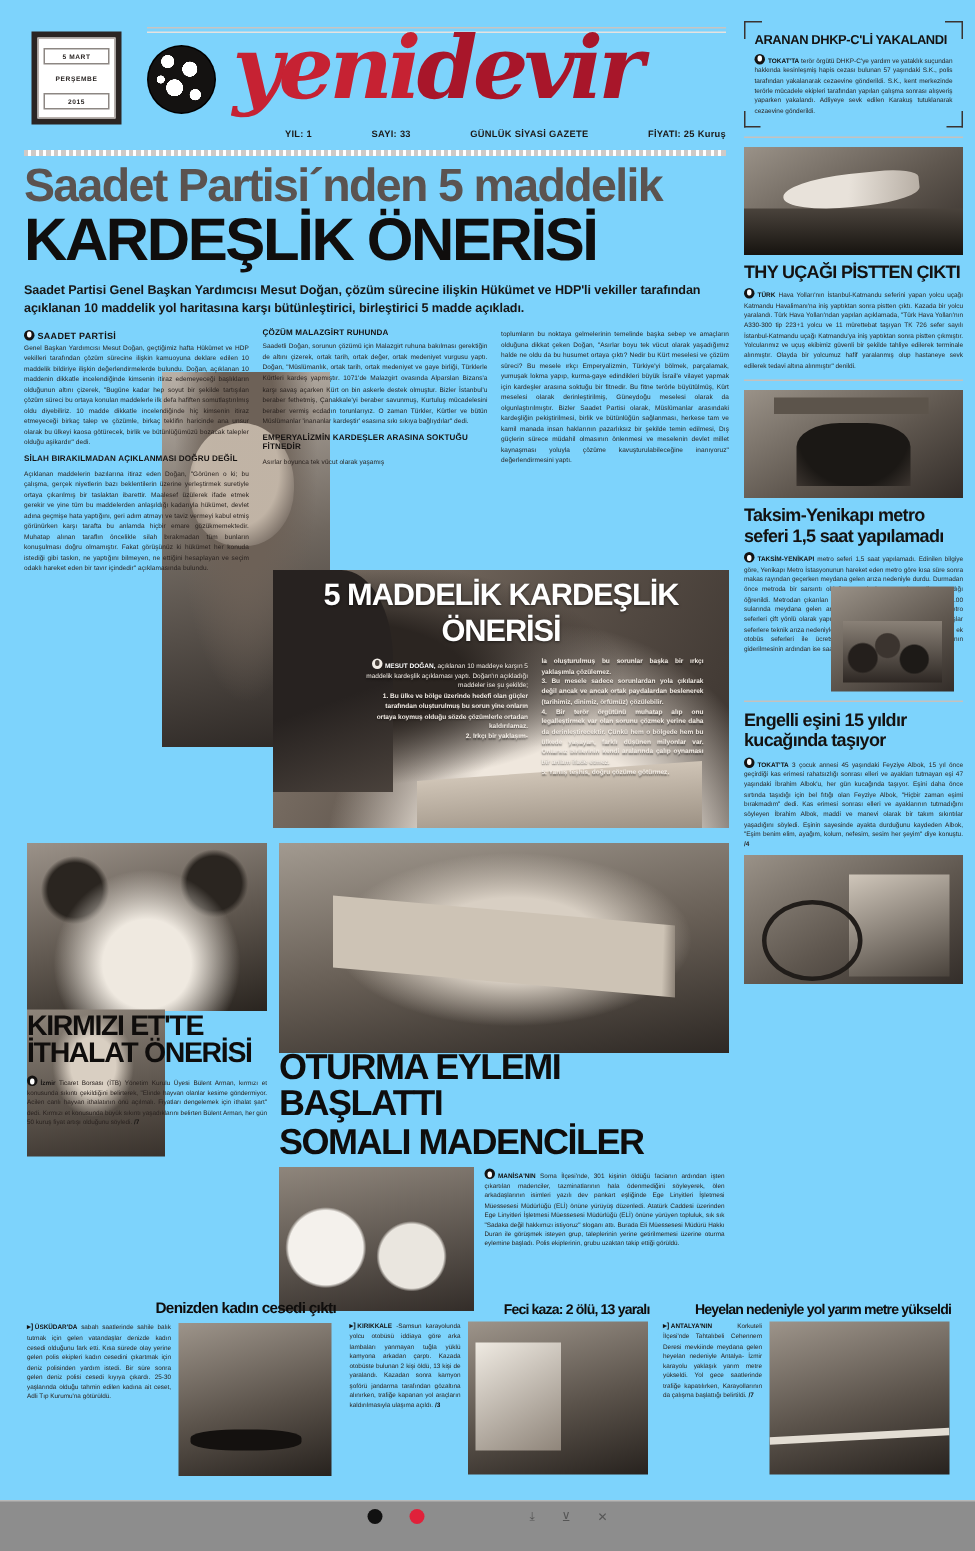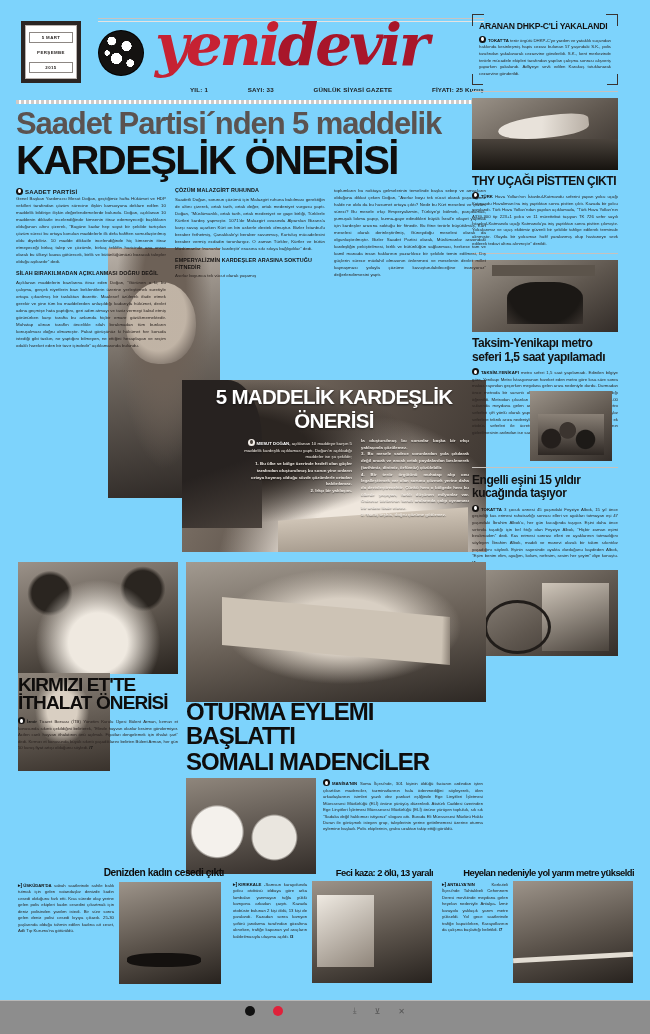--- a/index.html
+++ b/index.html
@@ -166,21 +166,21 @@
   .w-bullet {
     display:inline-block; width:7px; height:7px; border-radius:50%;
     background:#f3eee8; position:relative; top:1px; margin-right:2px;
   }
   .w-bullet::after{
     content:""; position:absolute; left:2.3px; top:1.4px;
     width:2.6px; height:4px; border-radius:50%; background:#4a423c;
   }
 
   
-  .sidebar { position:absolute; left:472px; top:14px; width:146px; }
+  .sidebar { position:absolute; left:496px; top:14px; width:146px; }
   .sb-rule { height:1px; background:#c6c1bd; margin:6px 0; }
   .sb-head {
     font-size:8.6px; font-weight:bold; color:#141211;
     letter-spacing:-.25px; line-height:1.12;
   }
   .sb-head.big { font-size:12px; letter-spacing:-.45px; line-height:1.12; }
   .sb-txt {
     font-size:4.3px; line-height:1.55; color:#2a2320; text-align:justify;
     margin-top:3px;
   }
@@ -363,20 +363,21 @@
       <span>FİYATI: 25 Kuruş</span>
     </div>
     <div class="mh-rule-bot"></div>
   </div>
 
   <div class="portrait"></div>
 
   <div class="lead">
     <div class="kicker">Saadet Partisi´nden 5 maddelik</div>
     <div class="bighead">KARDEŞLİK ÖNERİSİ</div>
+    <div class="lead-sub">Saadet Partisi Genel Başkan Yardımcısı Mesut Doğan, çözüm sürecine ilişkin Hükümet ve HDP'li vekiller tarafından açıklanan 10 maddelik yol haritasına karşı bütünleştirici, birleştirici 5 madde açıkladı.</div>
 
     <div class="lead-cols">
       <div class="lead-col c1">
         <div class="dotline">
           <span class="bullet-ico"></span><span>SAADET PARTİSİ</span>
         </div>
         <div class="body-txt">Genel Başkan Yardımcısı Mesut Doğan, geçtiğimiz hafta Hükümet ve HDP vekilleri tarafından çözüm sürecine ilişkin kamuoyuna deklare edilen 10 maddelik bildiriye ilişkin değerlendirmelerde bulundu. Doğan, açıklanan 10 maddenin dikkatle incelendiğinde kimsenin itiraz edemeyeceği başlıkların olduğunun altını çizerek, "Bugüne kadar hep soyut bir şekilde tartışılan çözüm süreci bu ortaya konulan maddelerle ilk defa hafiften somutlaştırılmış oldu diyebiliriz. 10 madde dikkatle incelendiğinde hiç kimsenin itiraz etmeyeceği birkaç talep ve çözümle, birkaç teklifin haricinde ana unsur olarak bu ülkeyi kaosa götürecek, birlik ve bütünlüğümüzü bozacak talepler olduğu aşikardır" dedi.</div>
         <div class="sub-h">SİLAH BIRAKILMADAN AÇIKLANMASI DOĞRU DEĞİL</div>
         <div class="body-txt">Açıklanan maddelerin bazılarına itiraz eden Doğan, "Görünen o ki; bu çalışma, gerçek niyetlerin bazı beklentilerin üzerine yerleştirmek suretiyle ortaya çıkarılmış bir taslaktan ibarettir. Maalesef üzülerek ifade etmek gerekir ve yine tüm bu maddelerden anlaşıldığı kadarıyla hükümet, devlet adına geçmişe hata yaptığını, geri adım atmayı ve taviz vermeyi kabul etmiş görünürken karşı tarafta bu anlamda hiçbir emare gözükmemektedir. Muhatap alınan taraflın öncelikle silah bırakmadan tüm bunların konuşulması doğru olmamıştır. Fakat görüşünüz ki hükümet her konuda istediği gibi taskın, ne yaptığını bilmeyen, ne ettiğini hesaplayan ve seçim odaklı hareket eden bir tavır içindedir" açıklamasında bulundu.</div>
       </div>

